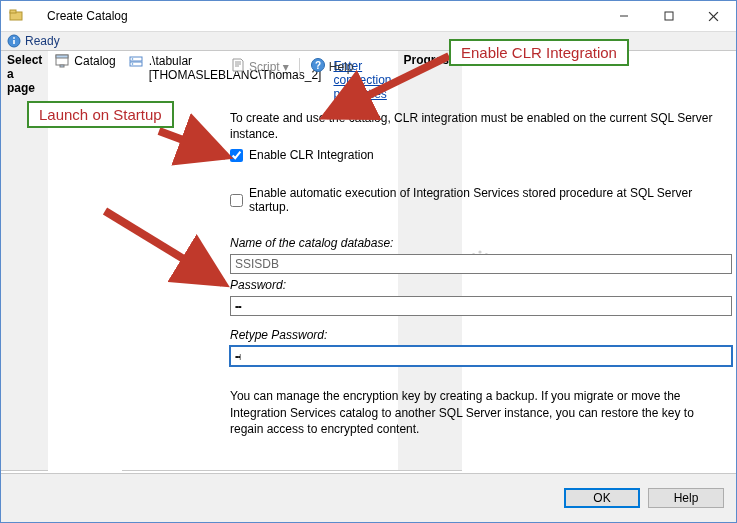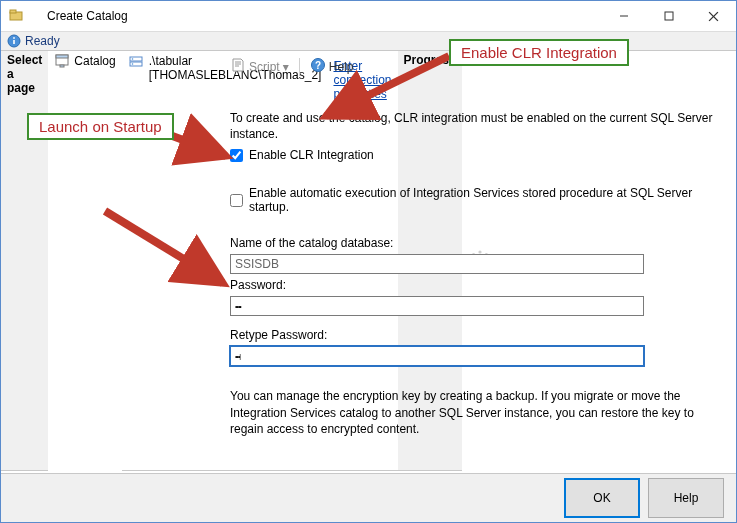--- a/index.html
+++ b/index.html
@@ -149,23 +149,24 @@
     align-items: center;
     gap: 6px;
     margin: 4px 0;
   }
   .checkbox-row input[type=checkbox] {
     margin: 0;
   }
   .field-label {
     margin-top: 12px;
     margin-bottom: 4px;
+    font-style: italic;
   }
   .textbox {
-    width: 414px;
+    width: 502px;
     height: 20px;
     border: 1px solid #7a7a7a;
     padding: 1px 4px;
     font-family: inherit;
     font-size: 12px;
     box-sizing: border-box;
     background: #fff;
   }
   .textbox.focus {
     border-color: #2a72c4;
@@ -181,21 +182,21 @@
     border-top: 1px solid #c8c8c8;
     background: #f0f0f0;
     display: flex;
     align-items: center;
     justify-content: flex-end;
     gap: 8px;
     padding-right: 12px;
   }
   .btn {
     min-width: 76px;
-    height: 40px;
+    height: 20px;
     background: #e1e1e1;
     border: 1px solid #adadad;
     font-family: inherit;
     font-size: 12px;
     padding: 0 12px;
   }
   .btn.primary {
     border: 2px solid #0078d7;
   }
 
@@ -364,21 +365,21 @@
       <div class="para" style="margin-top:22px;">You can manage the encryption key by creating a backup. If you migrate or move the Integration Services catalog to another SQL Server instance, you can restore the key to regain access to encrypted content.</div>
     </div>
   </div>
 
   <div class="bottombar">
     <button class="btn primary">OK</button>
     <button class="btn">Help</button>
   </div>
 
   <div class="callout" style="left:448px; top:38px;">Enable CLR Integration</div>
-  <div class="callout" style="left:26px; top:112px;">Launch on Startup</div>
+  <div class="callout" style="left:26px; top:100px;">Launch on Startup</div>
 
   <svg class="arrow-svg" style="left:0;top:0;" width="737" height="523">
     <defs>
       <marker id="arrowhead" markerWidth="7" markerHeight="7" refX="6" refY="3.5" orient="auto">
         <polygon points="0 0, 7 3.5, 0 7" fill="#c0392b"></polygon>
       </marker>
     </defs>
 
     <line x1="448" y1="55" x2="325" y2="115" stroke="#c0392b" stroke-width="8" marker-end="url(#arrowhead)"></line>
 

